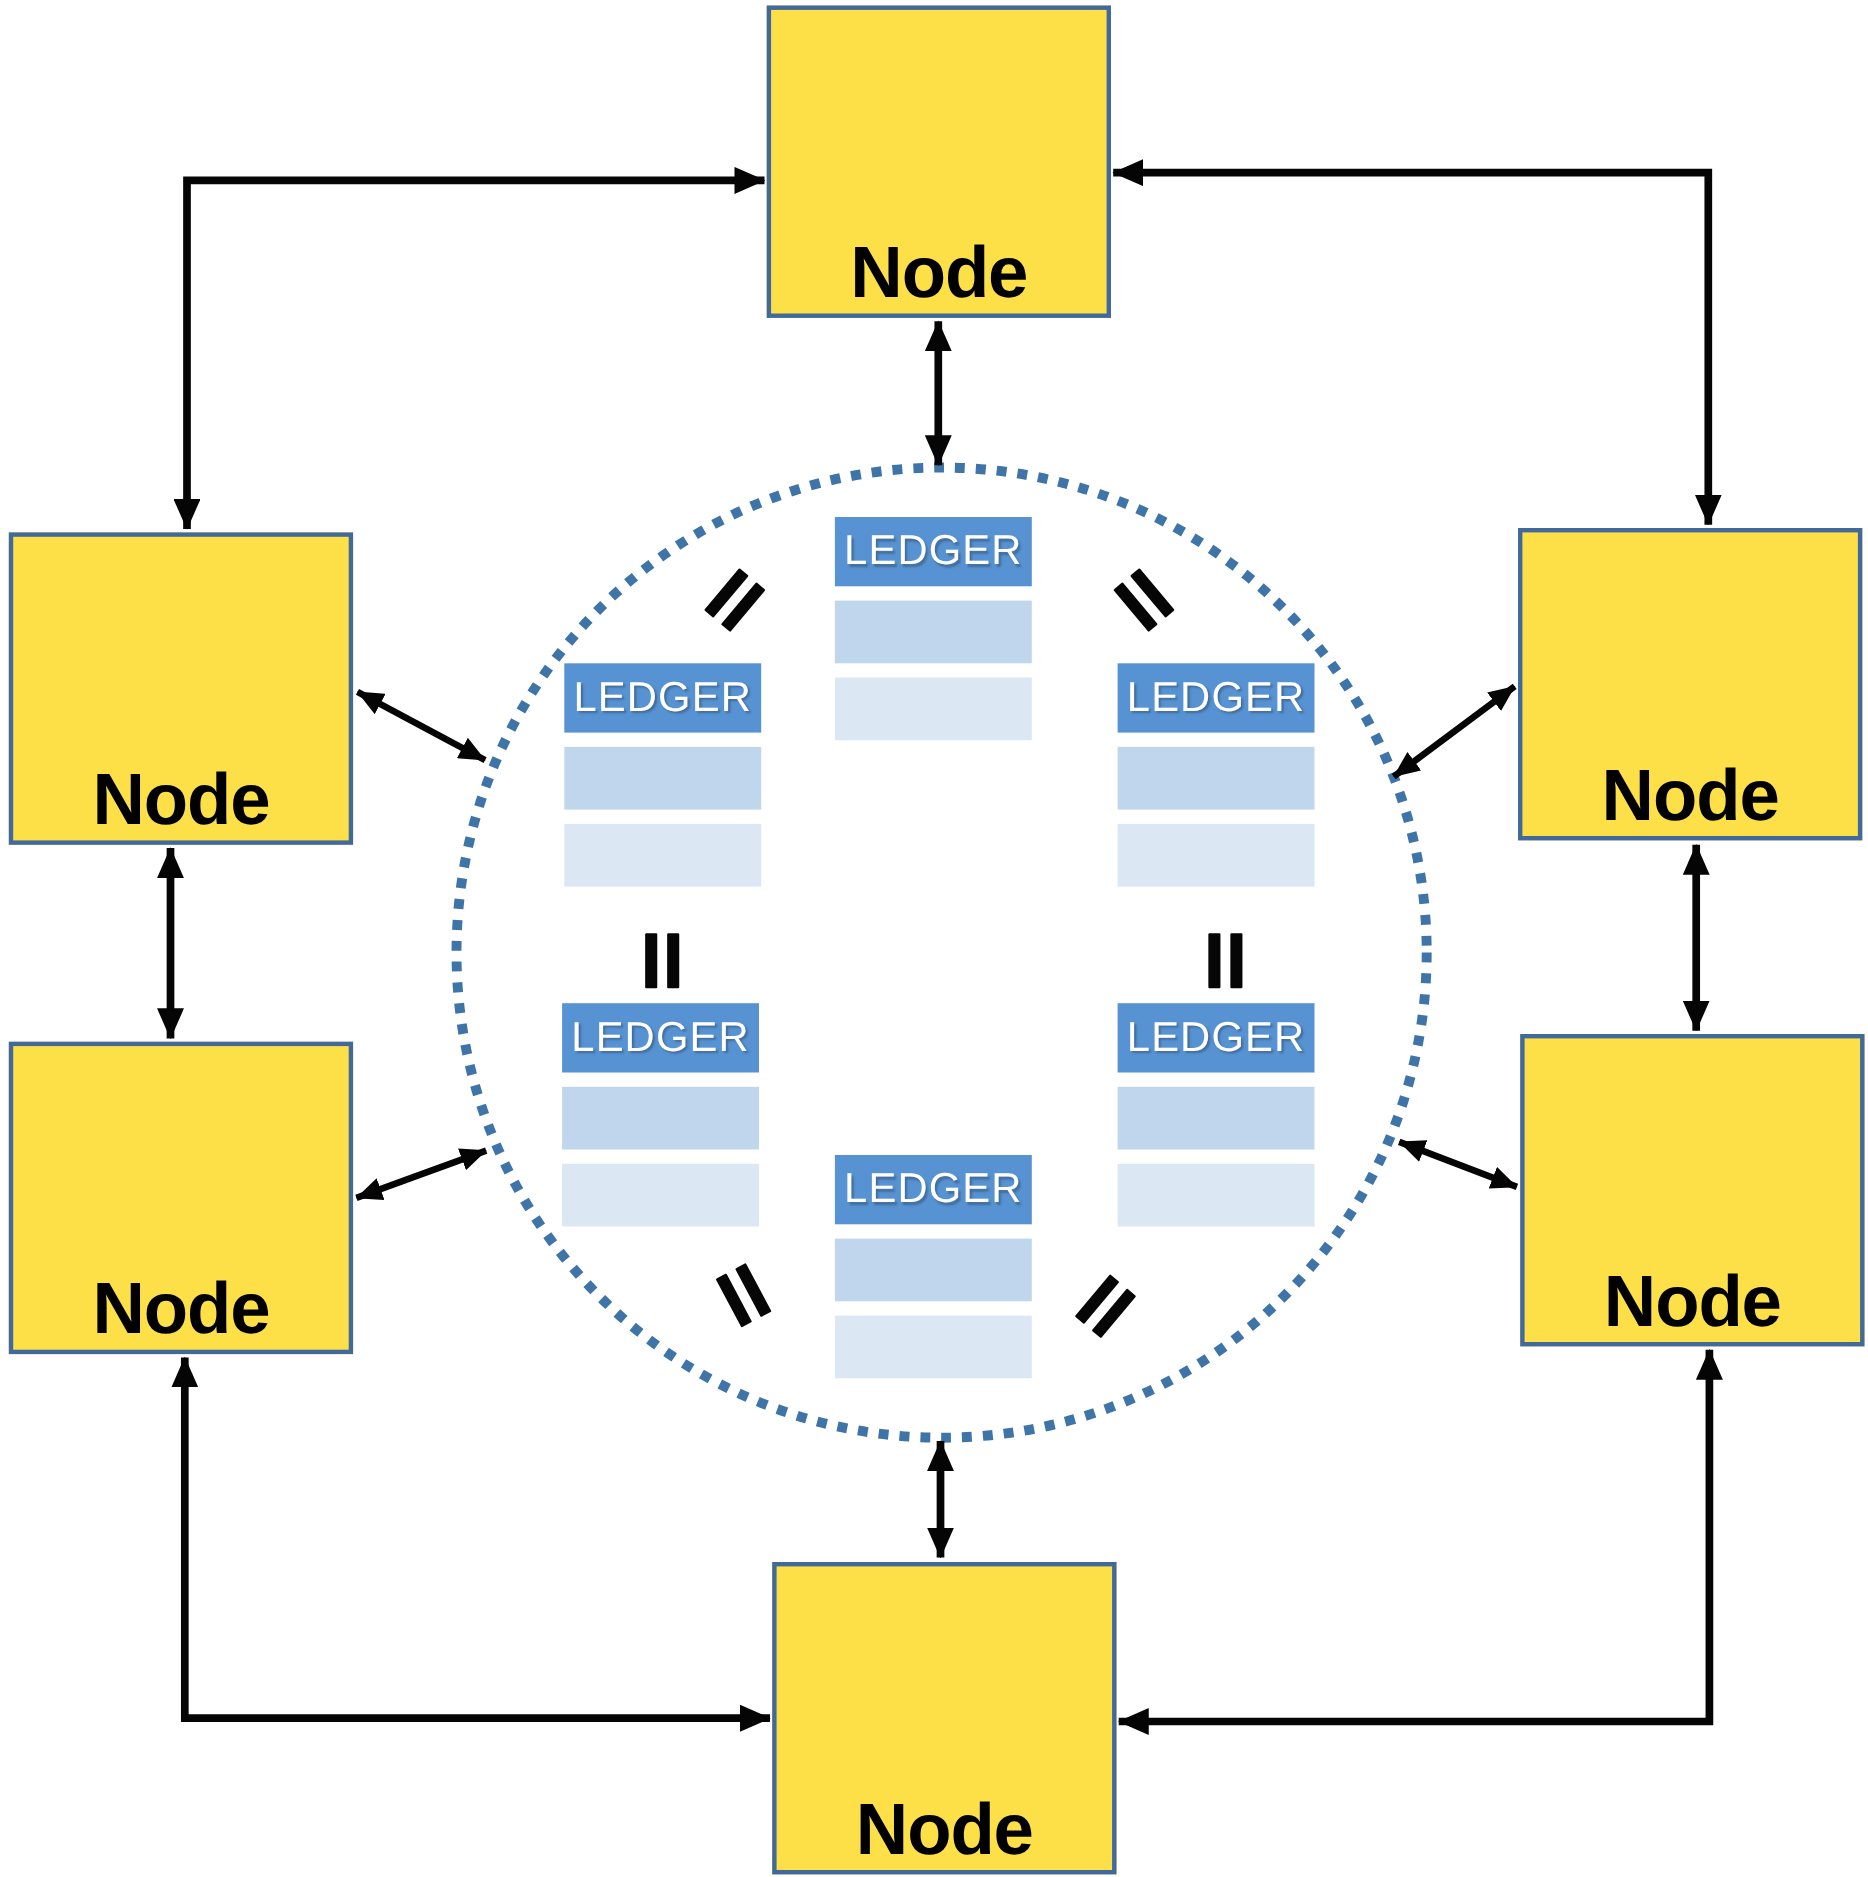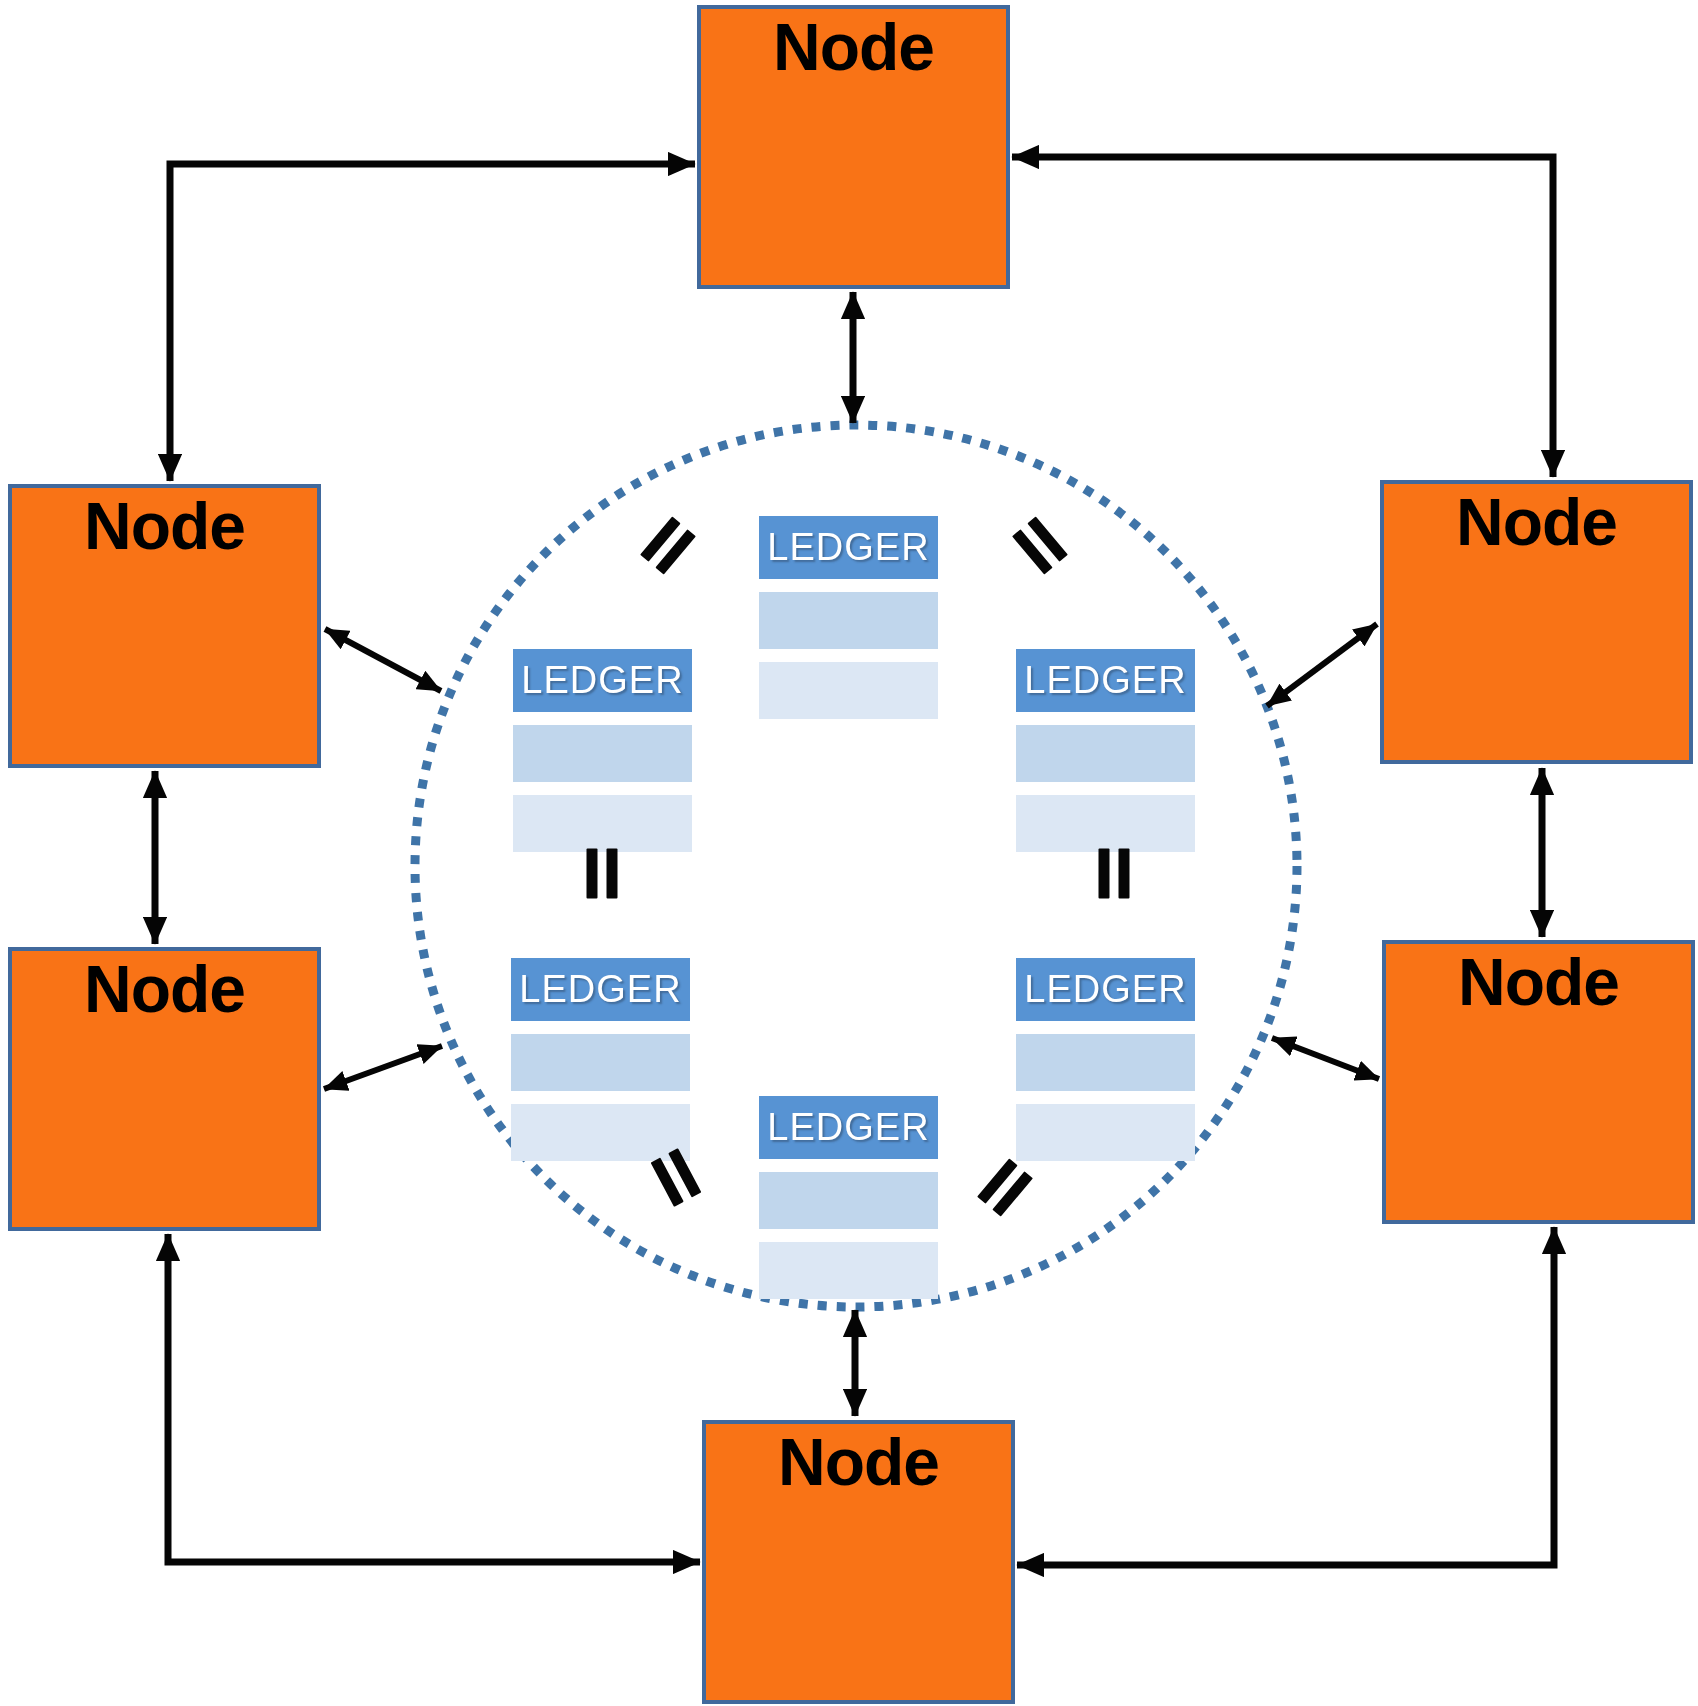--- a/index.html
+++ b/index.html
@@ -21,24 +21,24 @@
     top: 0;
     width: 1698px;
     height: 1706px;
   }
   
   .node {
     position: absolute;
     width: 313px;
     height: 284px;
     box-sizing: border-box;
-    background: #f97316;
+    background: #fde047;
     border: 4px solid #41699c;
     display: flex;
-    align-items: flex-start;
+    align-items: flex-end;
     justify-content: center;
   }
   .node .label {
     font-size: 66px;
     font-weight: bold;
     color: #000000;
     letter-spacing: -1px;
   }
   #node-top         { left: 697px;  top: 5px;    }
   #node-upper-left  { left: 8px;    top: 484px;  }
@@ -55,21 +55,20 @@
   .ledger .hdr {
     height: 63px;
     background: #5793d3;
     color: #ffffff;
     font-size: 38px;
     display: flex;
     align-items: center;
     justify-content: center;
     text-shadow: 2px 2px 2px rgba(40, 60, 85, 0.45);
     letter-spacing: 1px;
-    margin-top: 46px;
   }
   .ledger .row-med {
     height: 57px;
     margin-top: 13px;
     background: #c0d6ec;
   }
   .ledger .row-light {
     height: 57px;
     margin-top: 13px;
     background: #dce7f4;

